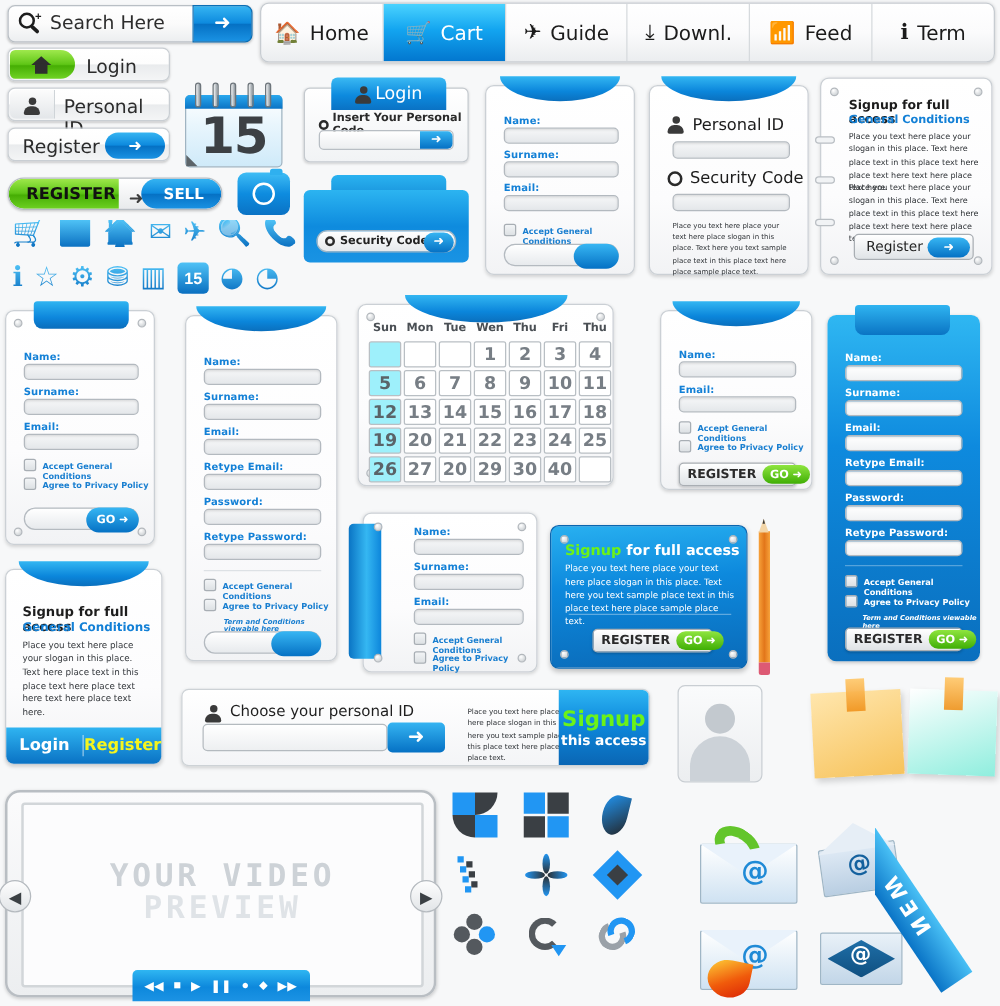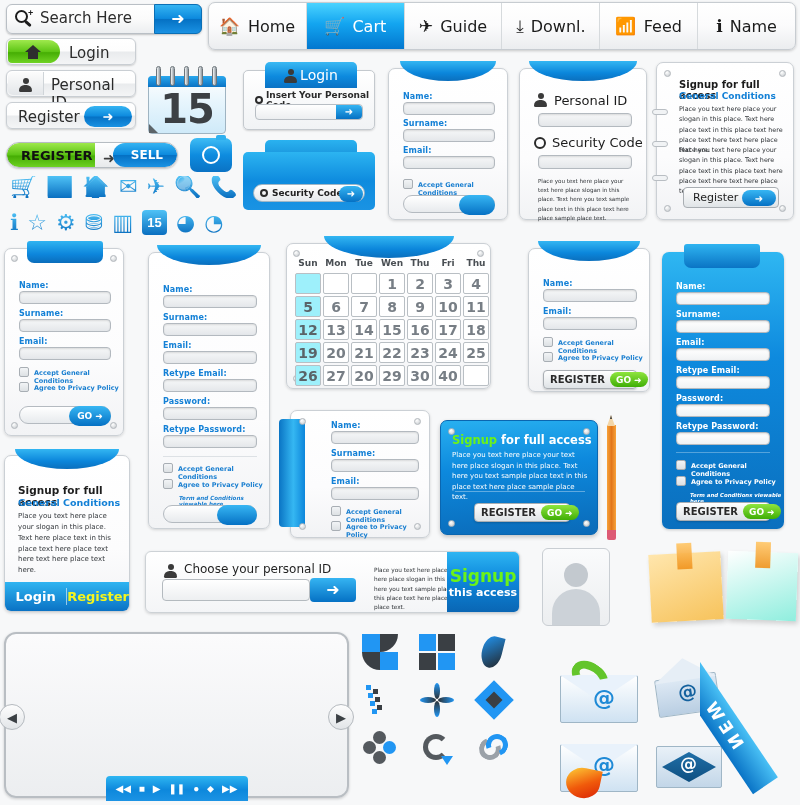--- a/index.html
+++ b/index.html
@@ -408,21 +408,21 @@
   <div class="nav-item">
     <span class="nav-ic">⤓</span>
     <span>Downl.</span>
     </div>
   <div class="nav-item">
     <span class="nav-ic">📶</span>
     <span>Feed</span>
     </div>
   <div class="nav-item">
     <span class="nav-ic">ℹ</span>
-    <span>Name</span>
+    <span>Term</span>
     </div>
 </div>
 
 <div class="abs" id="cal15">
   <div class="body"></div>
   <div class="hdr"></div>
   <div class="ring" style="left:8px"></div>
   <div class="ring" style="left:22px"></div>
   <div class="ring" style="left:36px"></div>
   <div class="ring" style="left:50px"></div>
@@ -740,20 +740,24 @@
 </div>
 
 <div class="note" style="left:650px;top:553px;width:72px;height:68px;background:linear-gradient(160deg,#ffe6ad,#f7c35c);transform:rotate(-3deg);box-shadow:2px 3px 5px rgba(0,0,0,.16)">
   <div class="tape"></div>
 </div>
 <div class="note" style="left:727px;top:552px;width:70px;height:68px;background:linear-gradient(160deg,#ffffff,#8feede);transform:rotate(2deg);box-shadow:2px 3px 5px rgba(0,0,0,.16)">
   <div class="tape"></div>
 </div>
 
 <div class="abs" id="video">
+  <div class="inner">
+    <div class="vt1">YOUR VIDEO</div>
+    <div class="vt2">PREVIEW</div>
+  </div>
   <div class="navb" style="left:-7px;top:70px">
       <span>◀</span>
     </div>
   <div class="navb" style="right:-7px;top:70px">
       <span>▶</span>
     </div>
   <div class="ctrl">
     <span>◀◀</span>
     <span>■</span>
     <span>▶</span>

